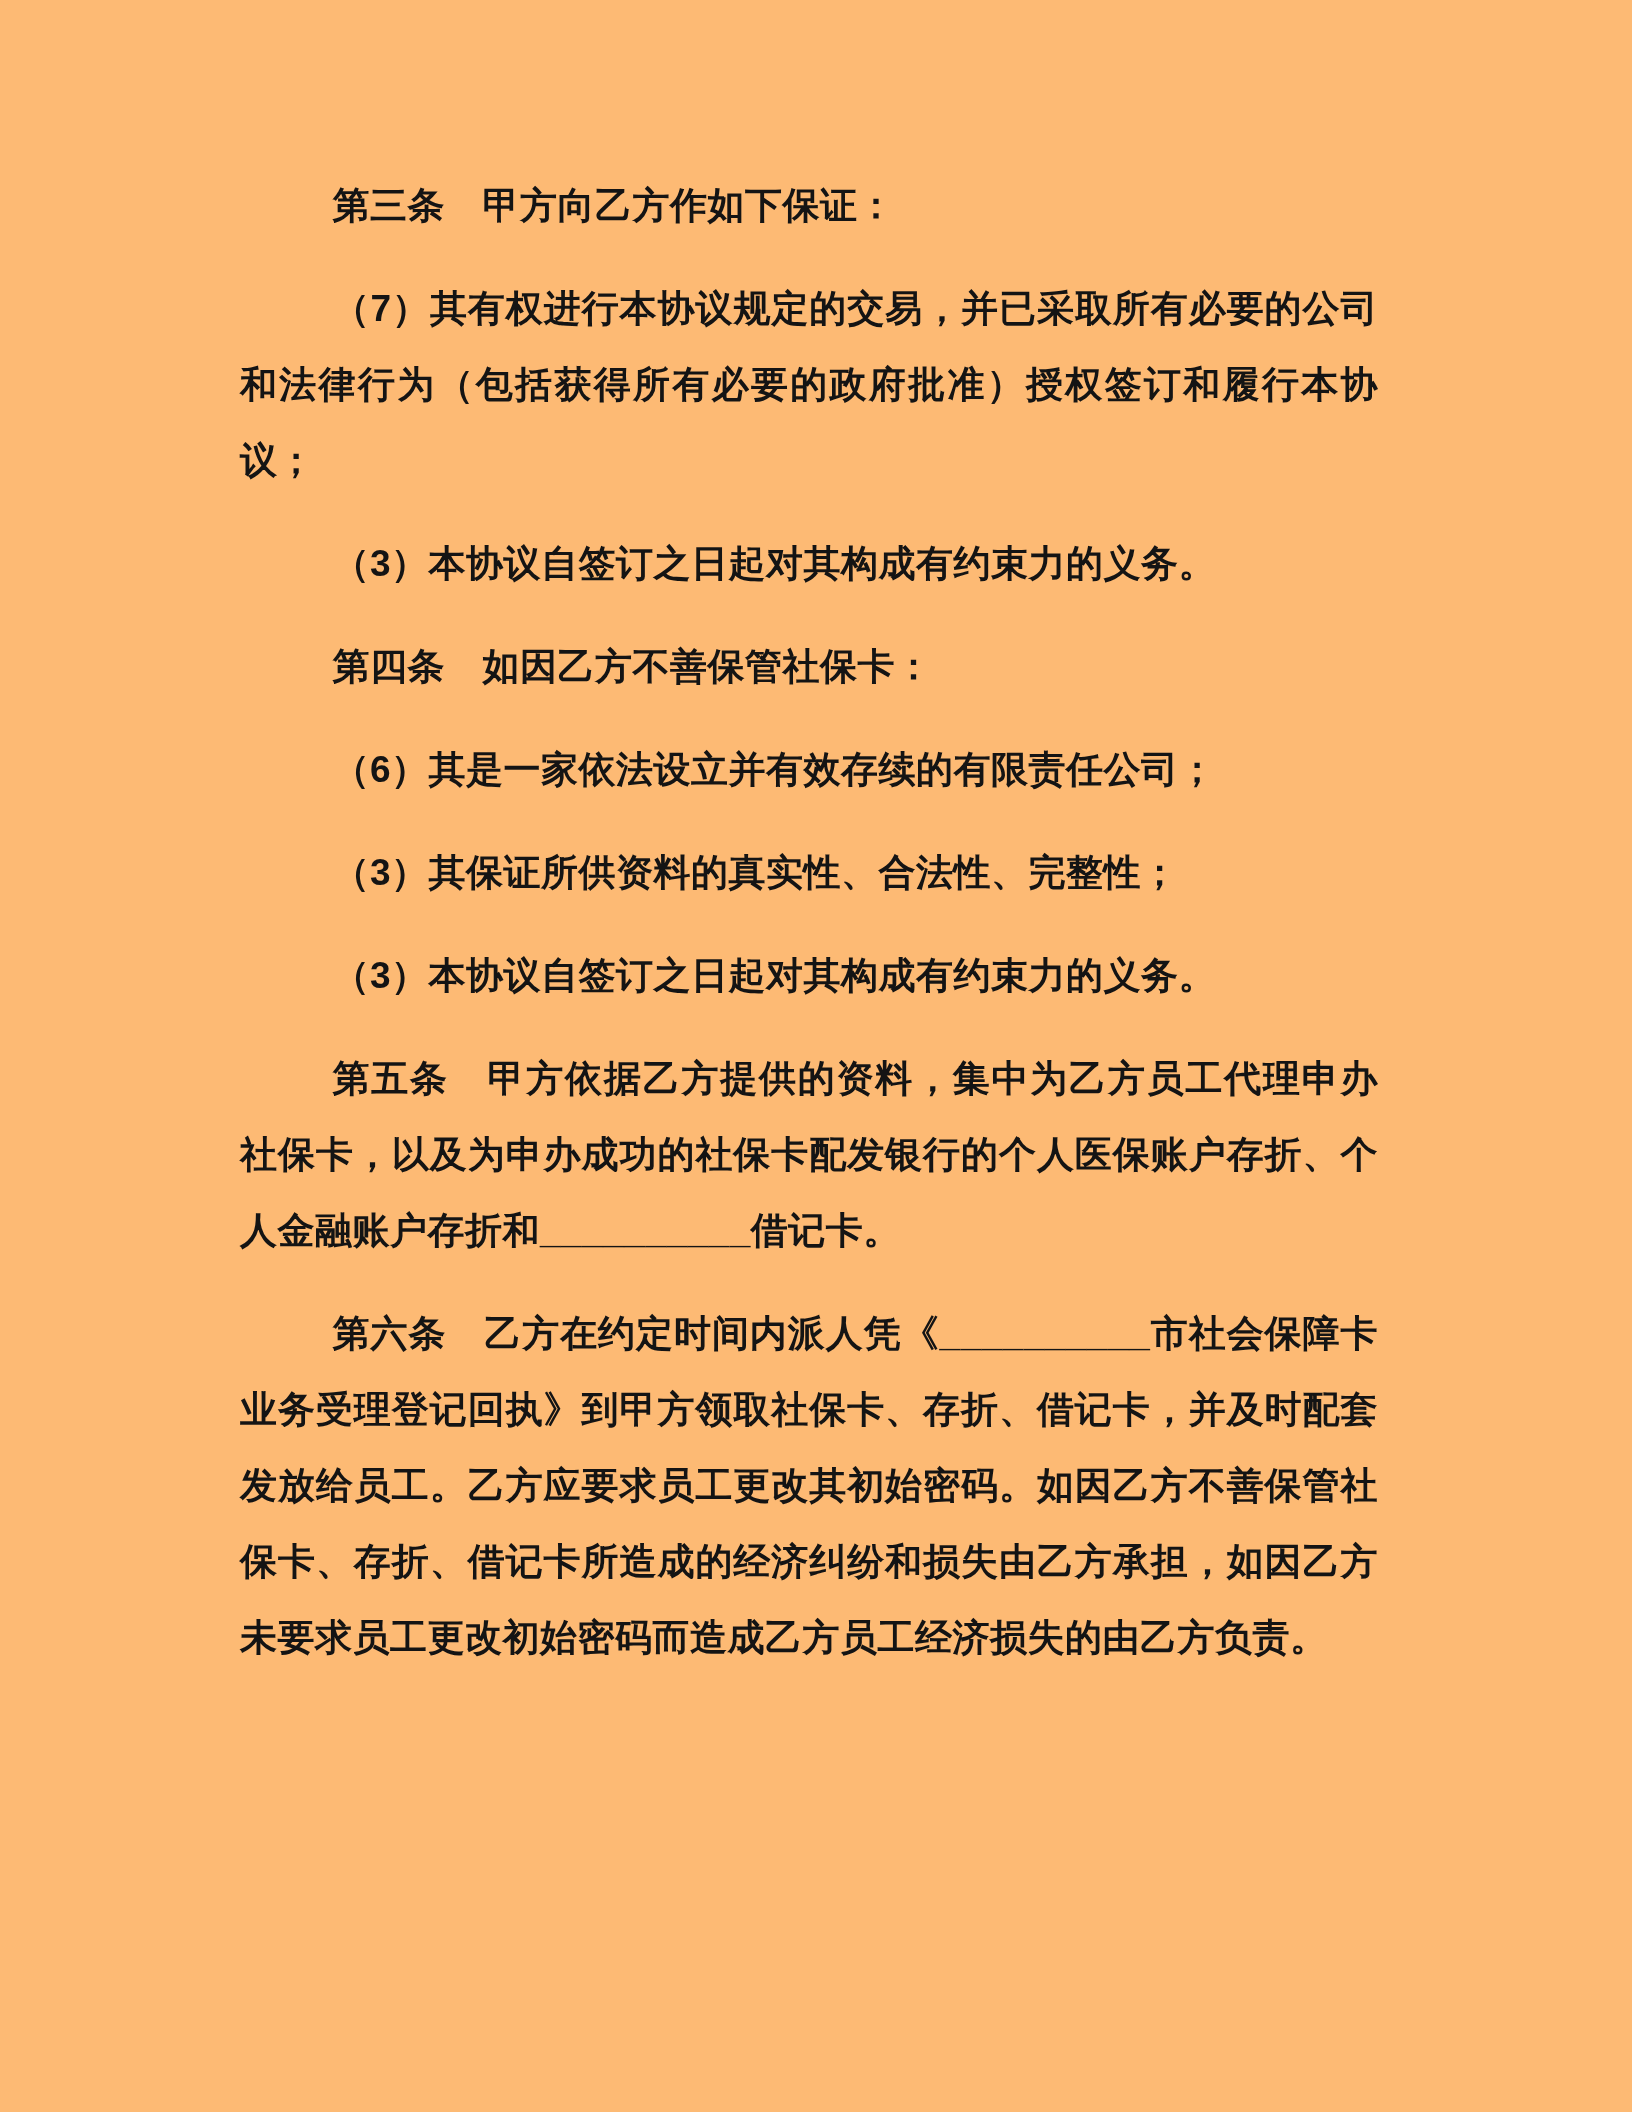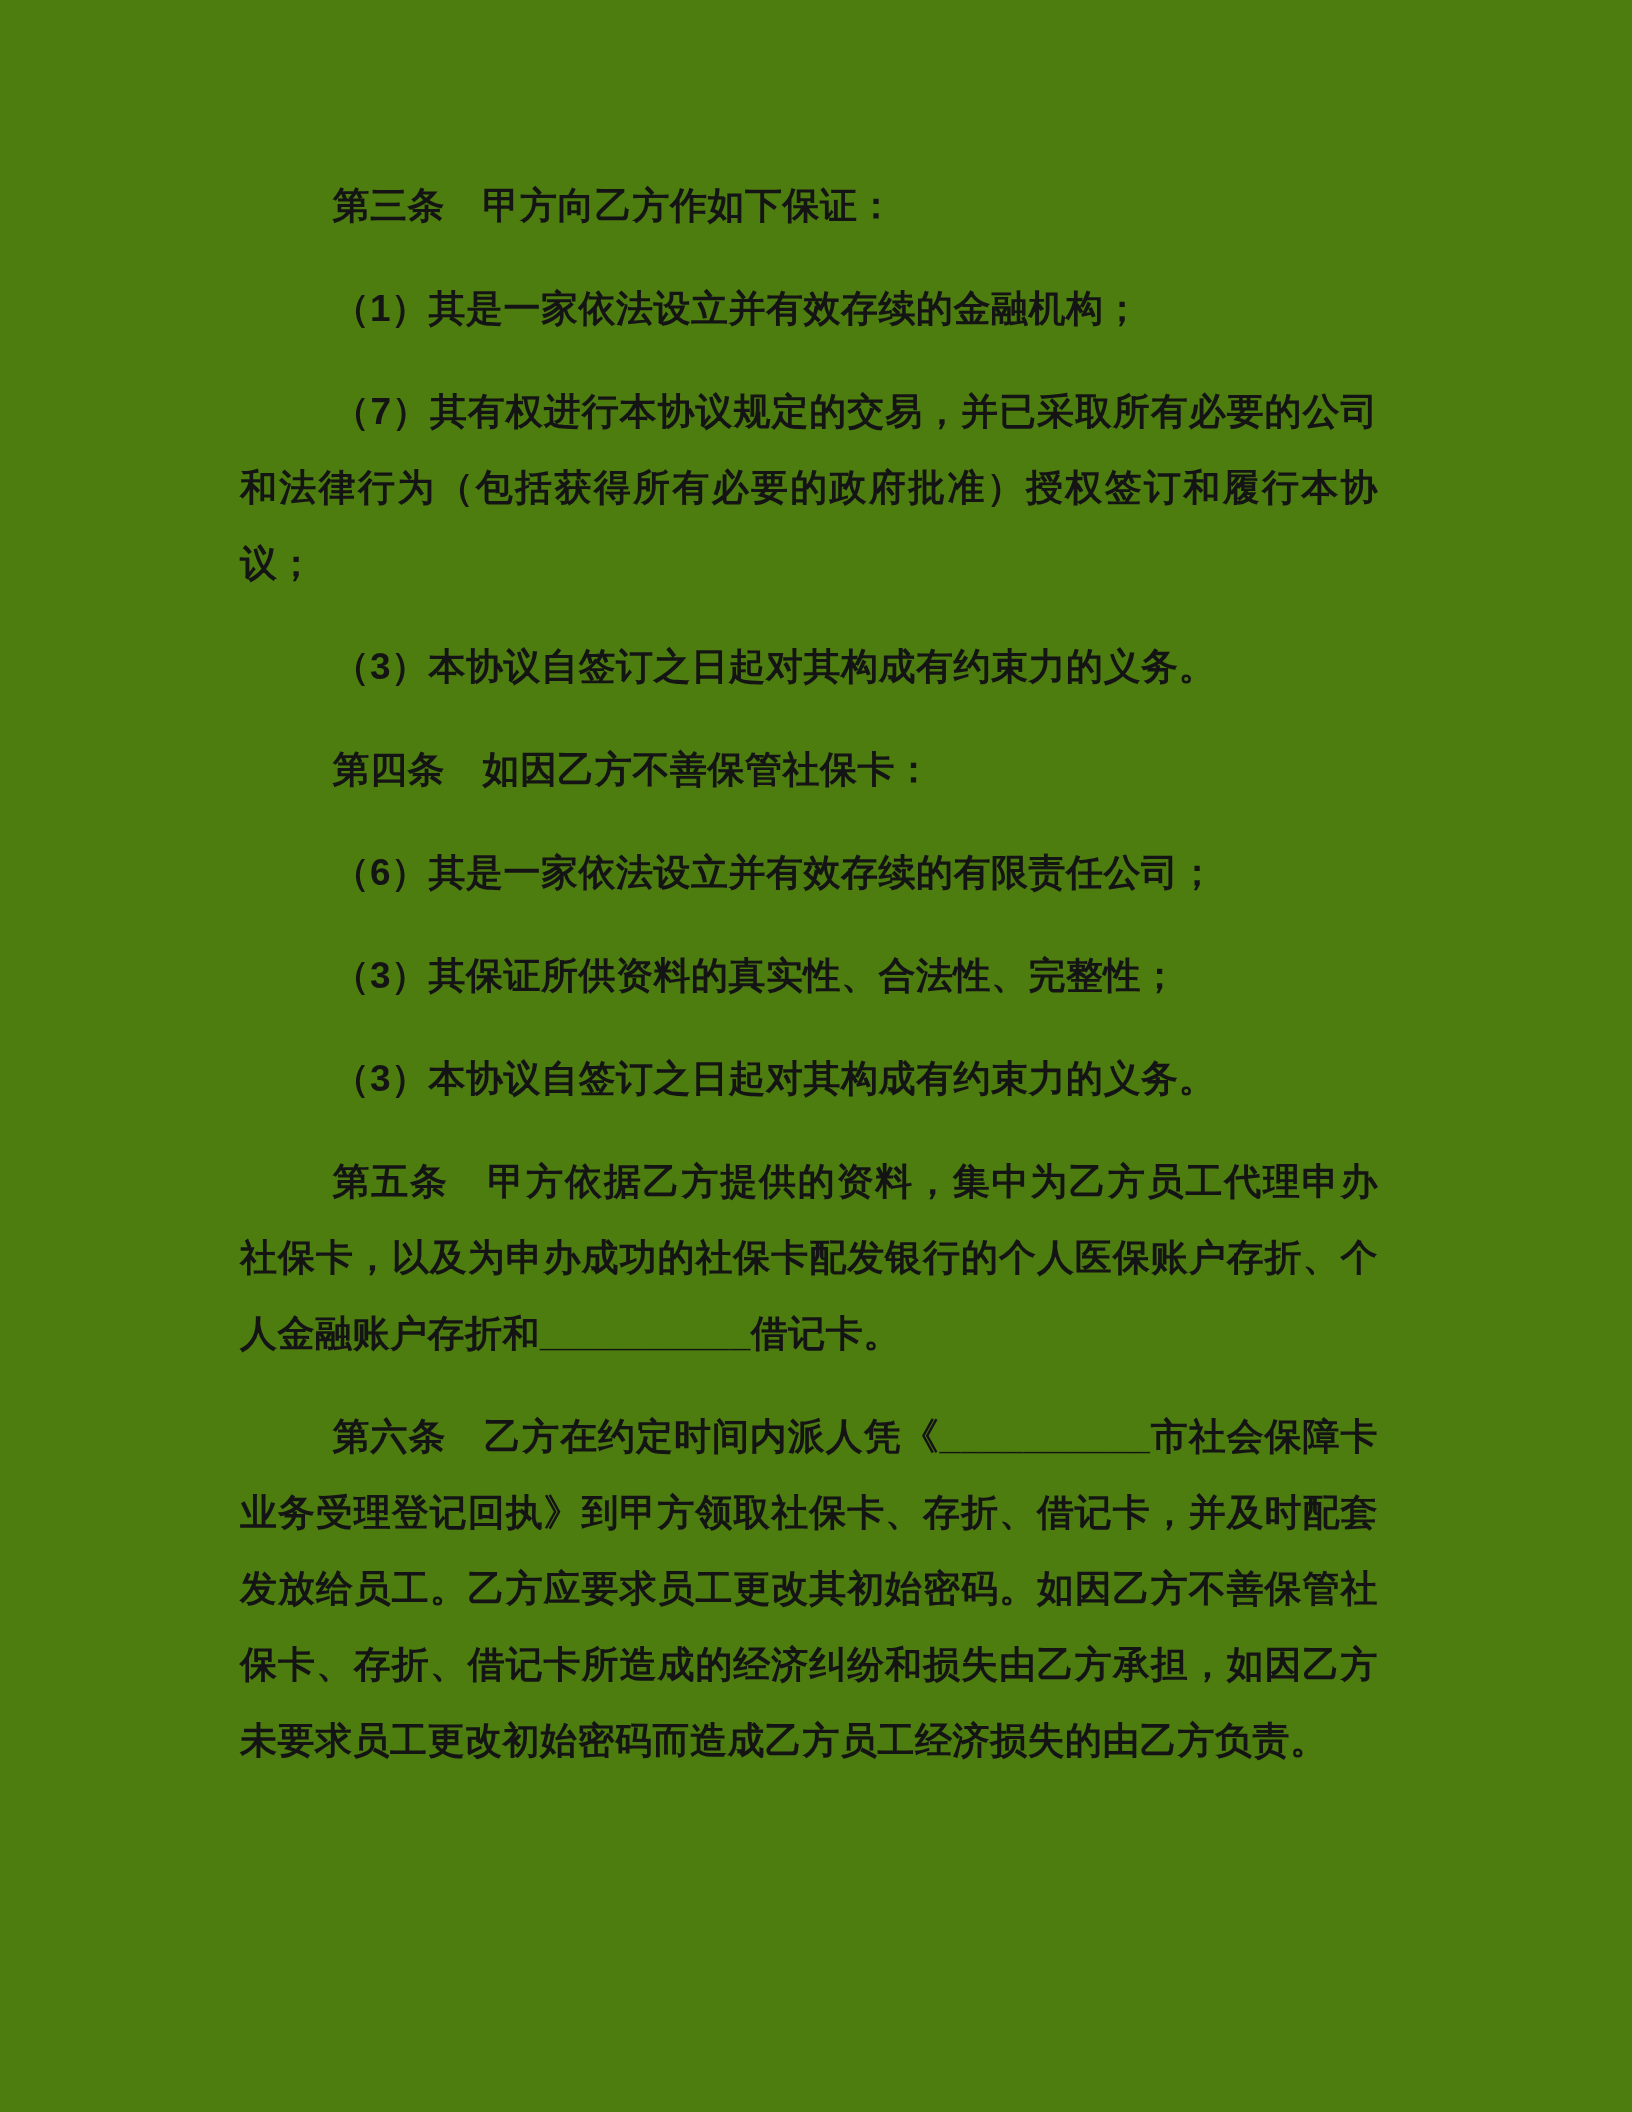--- a/index.html
+++ b/index.html
@@ -5,21 +5,21 @@
   * { box-sizing: border-box; }
   html, body {
     margin: 0;
     padding: 0;
     background: #ffffff;
   }
   .page {
     position: relative;
     width: 1632px;
     height: 2112px;
-    background: #4d7c0f;
+    background: #fdba74;
     overflow: hidden;
     font-family: "Liberation Sans", "DejaVu Sans", sans-serif;
   }
   .content {
     position: absolute;
     left: 240px;
     top: 168px;
     width: 1138px;
   }
   .para {
@@ -35,21 +35,20 @@
     overflow-wrap: break-word;
   }
   .para:last-child { margin-bottom: 0; }
 </style>
 </head>
 <body>
 
 <div class="page">
   <div class="content">
     <p class="para">第三条　甲方向乙方作如下保证：</p>
-    <p class="para">（1）其是一家依法设立并有效存续的金融机构；</p>
     <p class="para">（7）其有权进行本协议规定的交易，并已采取所有必要的公司和法律行为（包括获得所有必要的政府批准）授权签订和履行本协议；</p>
     <p class="para">（3）本协议自签订之日起对其构成有约束力的义务。</p>
     <p class="para">第四条　如因乙方不善保管社保卡：</p>
     <p class="para">（6）其是一家依法设立并有效存续的有限责任公司；</p>
     <p class="para">（3）其保证所供资料的真实性、合法性、完整性；</p>
     <p class="para">（3）本协议自签订之日起对其构成有约束力的义务。</p>
     <p class="para">第五条　甲方依据乙方提供的资料，集中为乙方员工代理申办社保卡，以及为申办成功的社保卡配发银行的个人医保账户存折、个人金融账户存折和__________借记卡。</p>
     <p class="para">第六条　乙方在约定时间内派人凭《__________市社会保障卡业务受理登记回执》到甲方领取社保卡、存折、借记卡，并及时配套发放给员工。乙方应要求员工更改其初始密码。如因乙方不善保管社保卡、存折、借记卡所造成的经济纠纷和损失由乙方承担，如因乙方未要求员工更改初始密码而造成乙方员工经济损失的由乙方负责。</p>
   </div>
 </div>

